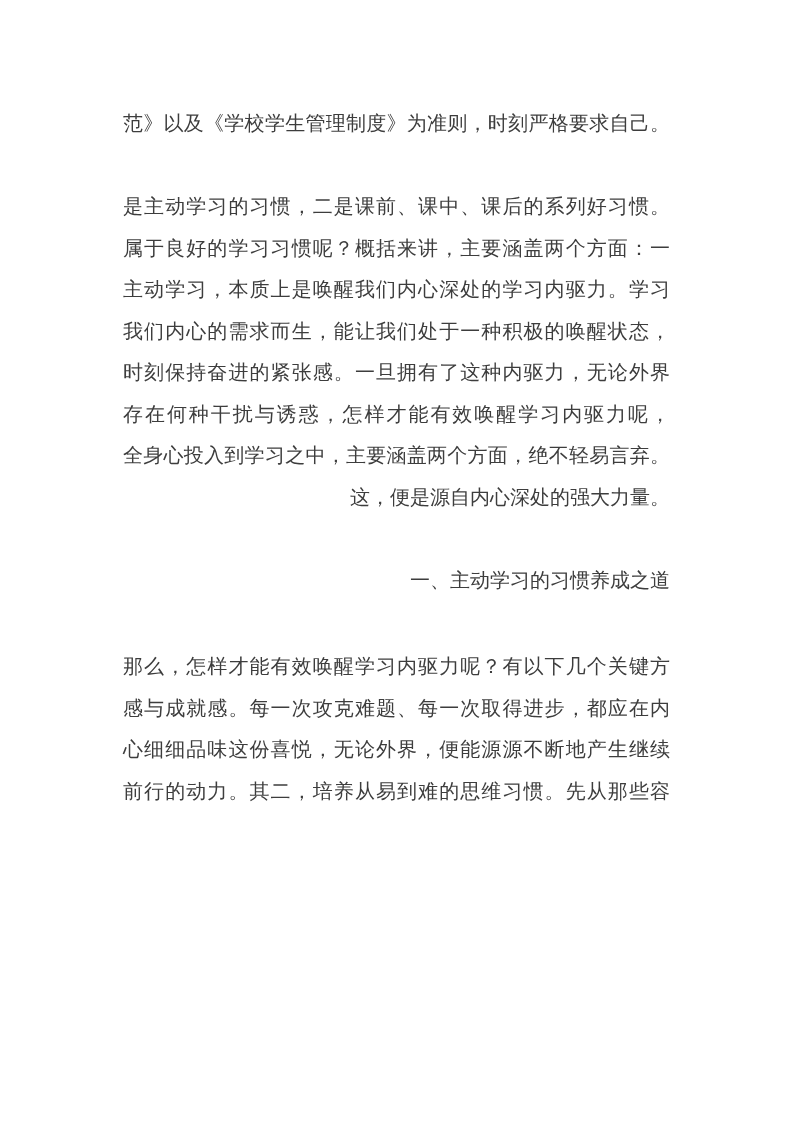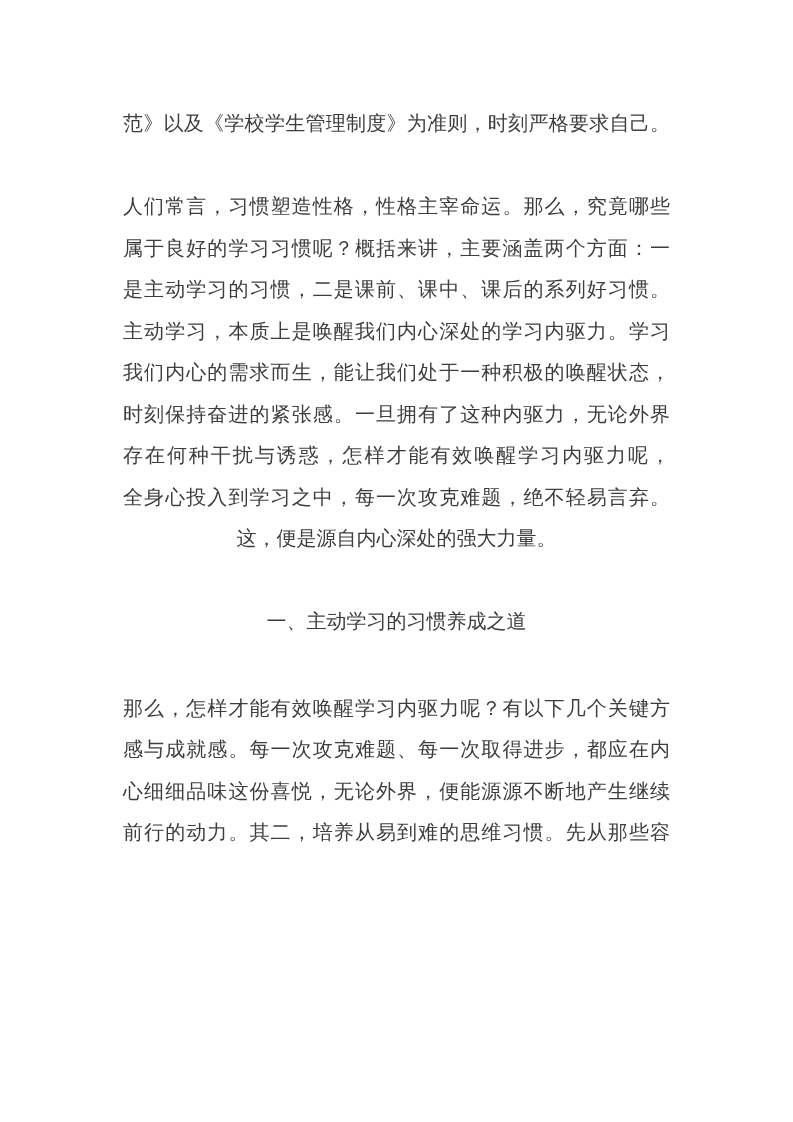--- a/index.html
+++ b/index.html
@@ -28,46 +28,45 @@
     color: #3d3d3d;
     letter-spacing: 0;
   }
   .block {
     margin: 0 0 41.5px 0;
   }
   .block.heading {
     margin-bottom: 45px;
   }
   .line {
-    text-align: center;
+    text-align: right;
     white-space: nowrap;
   }
   .line.just {
     white-space: normal;
     text-align: justify;
     text-align-last: justify;
   }
 </style>
 </head>
 <body>
 
 <div class="page">
   <div class="content" id="content" style="color: rgb(61, 61, 61);">
       <div class="block paragraph">
         <div class="line just">范》以及《学校学生管理制度》为准则，时刻严格要求自己。</div>
       </div>
       <div class="block paragraph">
-        <div class="line just">人们常言，习惯塑造性格，性格主宰命运。那么，究竟哪些</div>
+        <div class="line just">是主动学习的习惯，二是课前、课中、课后的系列好习惯。</div>
         <div class="line just">属于良好的学习习惯呢？概括来讲，主要涵盖两个方面：一</div>
-        <div class="line just">是主动学习的习惯，二是课前、课中、课后的系列好习惯。</div>
         <div class="line just">主动学习，本质上是唤醒我们内心深处的学习内驱力。学习</div>
         <div class="line just">我们内心的需求而生，能让我们处于一种积极的唤醒状态，</div>
         <div class="line just">时刻保持奋进的紧张感。一旦拥有了这种内驱力，无论外界</div>
         <div class="line just">存在何种干扰与诱惑，怎样才能有效唤醒学习内驱力呢，</div>
-        <div class="line just">全身心投入到学习之中，每一次攻克难题，绝不轻易言弃。</div>
+        <div class="line just">全身心投入到学习之中，主要涵盖两个方面，绝不轻易言弃。</div>
         <div class="line">这，便是源自内心深处的强大力量。</div>
       </div>
       <div class="block heading">
         <div class="line">一、主动学习的习惯养成之道</div>
       </div>
       <div class="block paragraph">
         <div class="line just">那么，怎样才能有效唤醒学习内驱力呢？有以下几个关键方</div>
         <div class="line just">感与成就感。每一次攻克难题、每一次取得进步，都应在内</div>
         <div class="line just">心细细品味这份喜悦，无论外界，便能源源不断地产生继续</div>
         <div class="line just">前行的动力。其二，培养从易到难的思维习惯。先从那些容</div>

